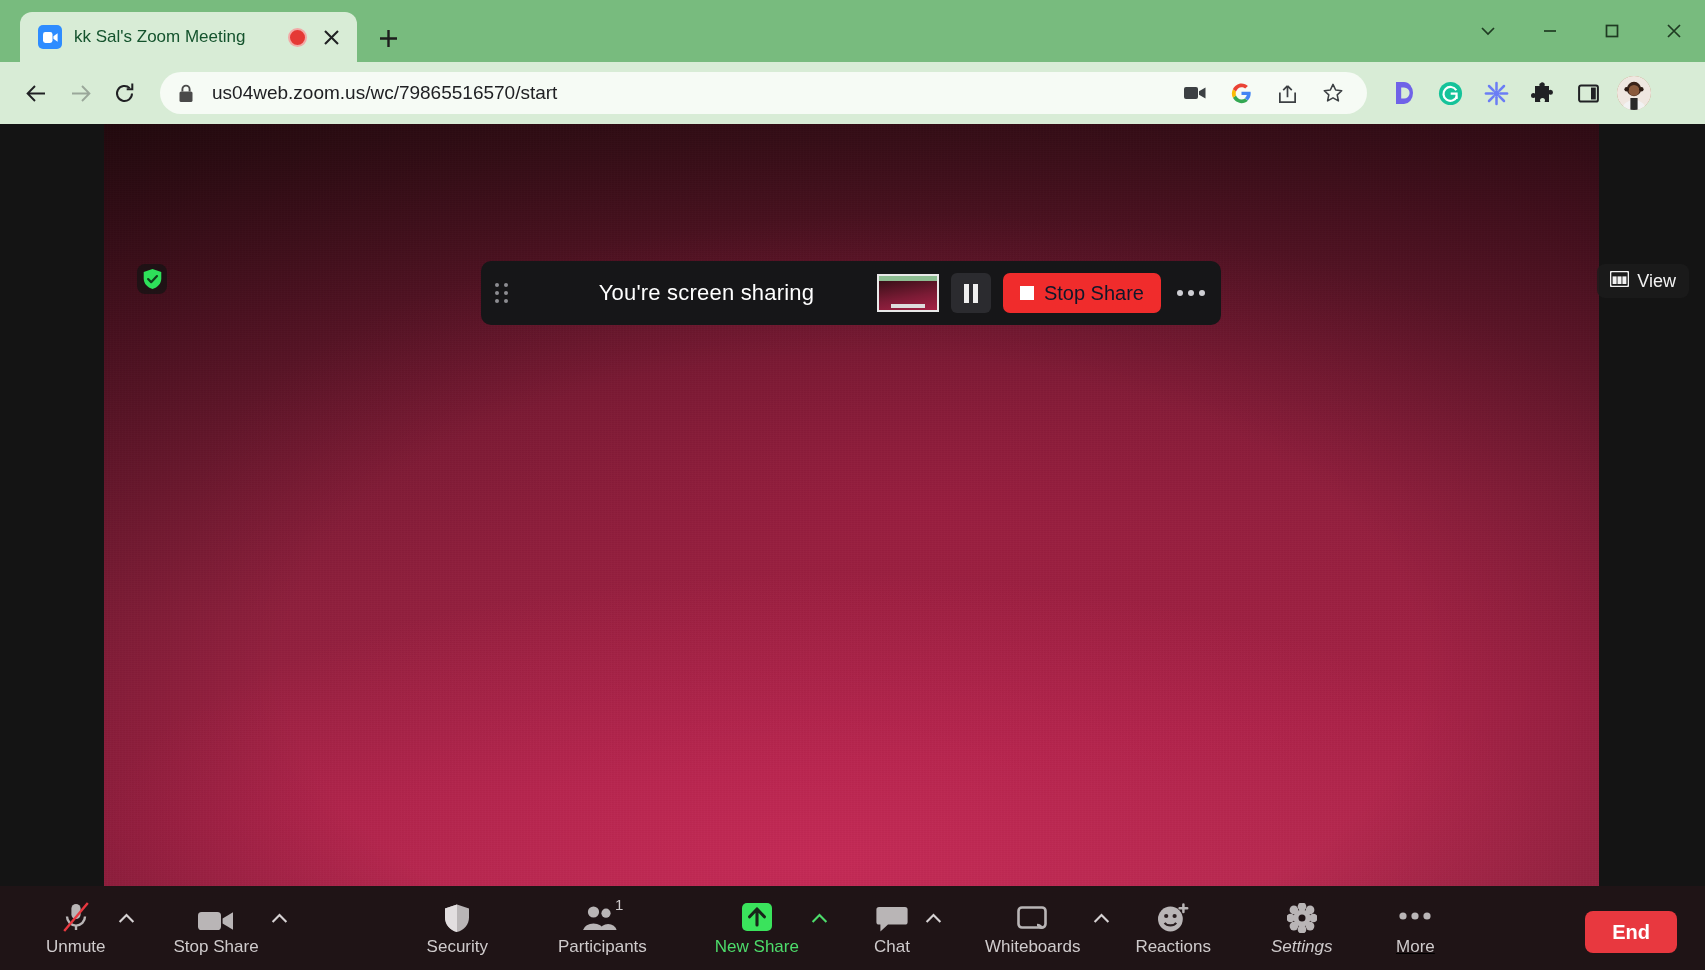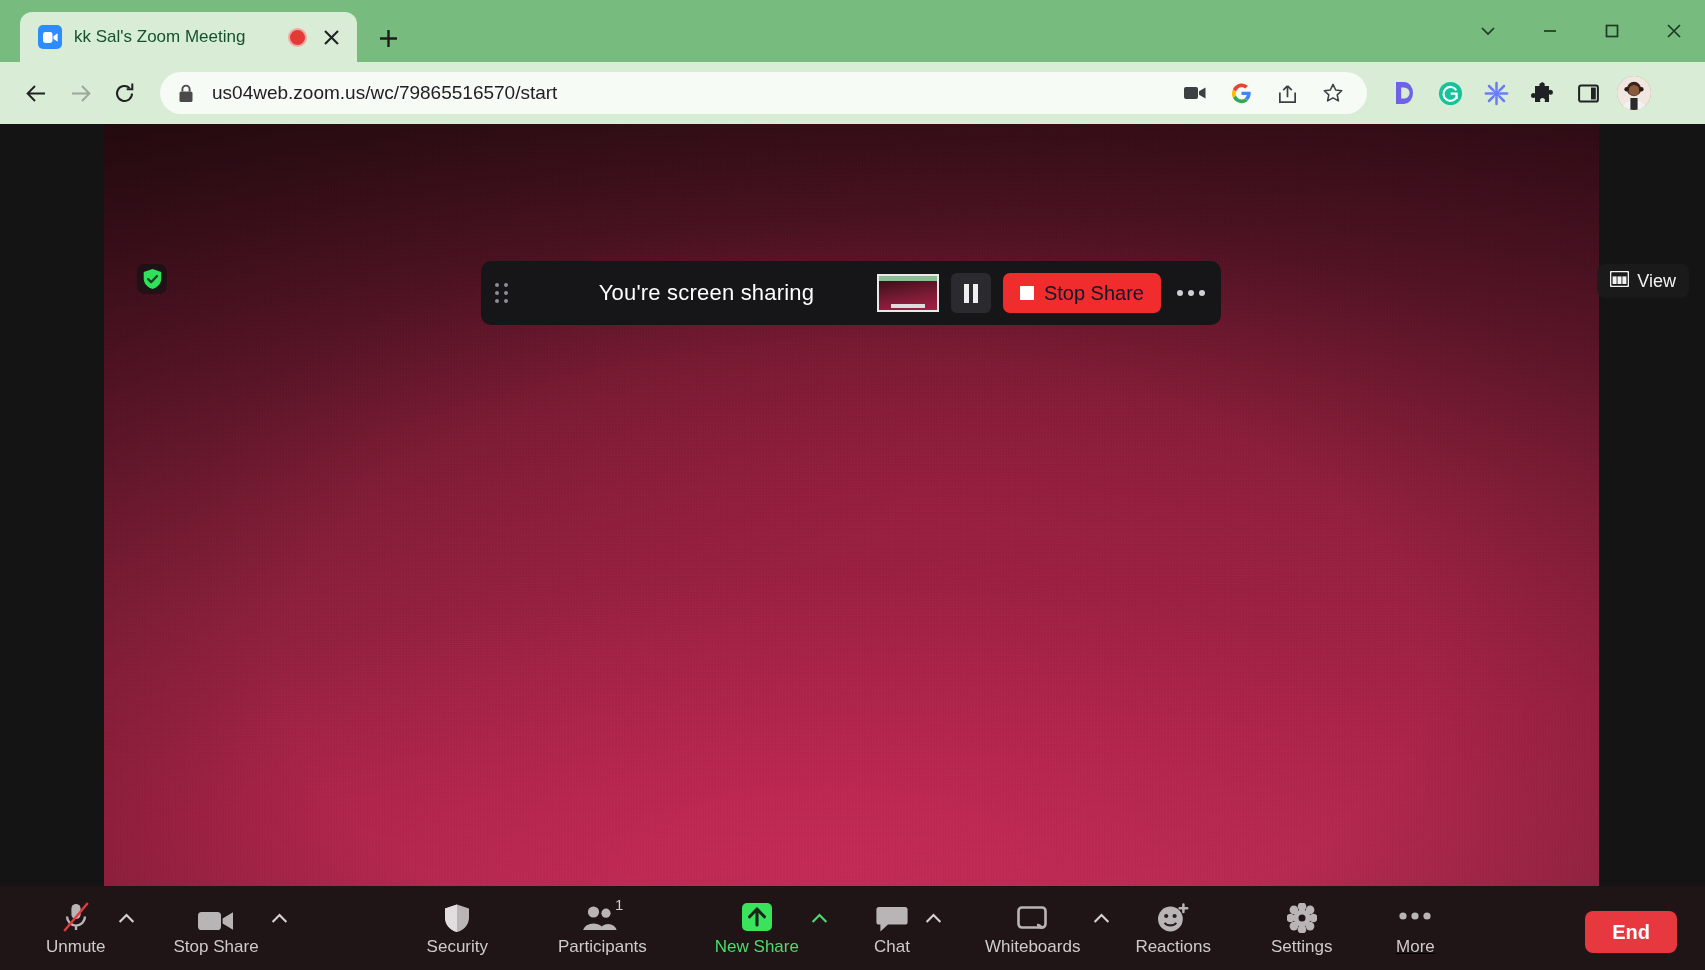--- a/index.html
+++ b/index.html
@@ -557,21 +557,21 @@
             <circle cx="10.2" cy="13" r="2.1" fill="#2a1f21"></circle>
             <circle cx="18.6" cy="13" r="2.1" fill="#2a1f21"></circle>
             <path d="M8.6 19.8 a6.6 5 0 0 0 11.6 0" stroke="#2a1f21" stroke-width="2.1" fill="none"></path>
             <path d="M27.4 1.4 V9 M23.6 5.2 H31.2" stroke="#b9b5b6" stroke-width="2.5" stroke-linecap="round"></path>
           </svg>
         </span>
         <span class="zlabel">Reactions</span>
       </div>
     </div>
 
-    <div class="zgroup" style="margin-left:44px;">
+    <div class="zgroup" style="margin-left:44px;font-style:italic;">
       <div class="zitem">
         <span class="zicon">
           <svg width="30" height="30" viewBox="0 0 30 30">
             <g fill="#b9b5b6">
               <circle cx="15" cy="3.6" r="4.3"></circle>
                 <circle cx="15" cy="26.4" r="4.3"></circle>
               <circle cx="3.6" cy="15" r="4.3"></circle>
                 <circle cx="26.4" cy="15" r="4.3"></circle>
               <circle cx="6.9" cy="6.9" r="4.3"></circle>
                 <circle cx="23.1" cy="23.1" r="4.3"></circle>

